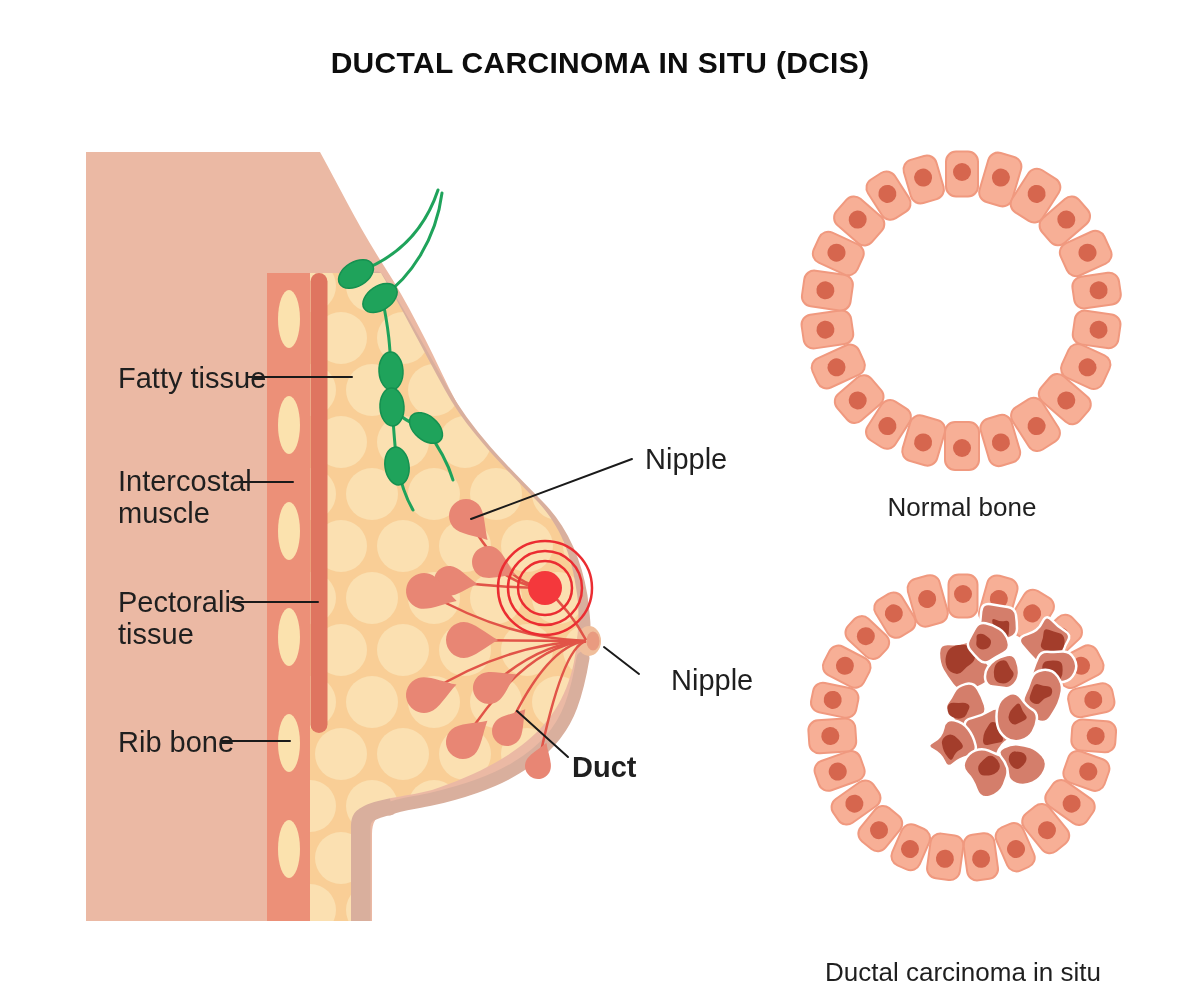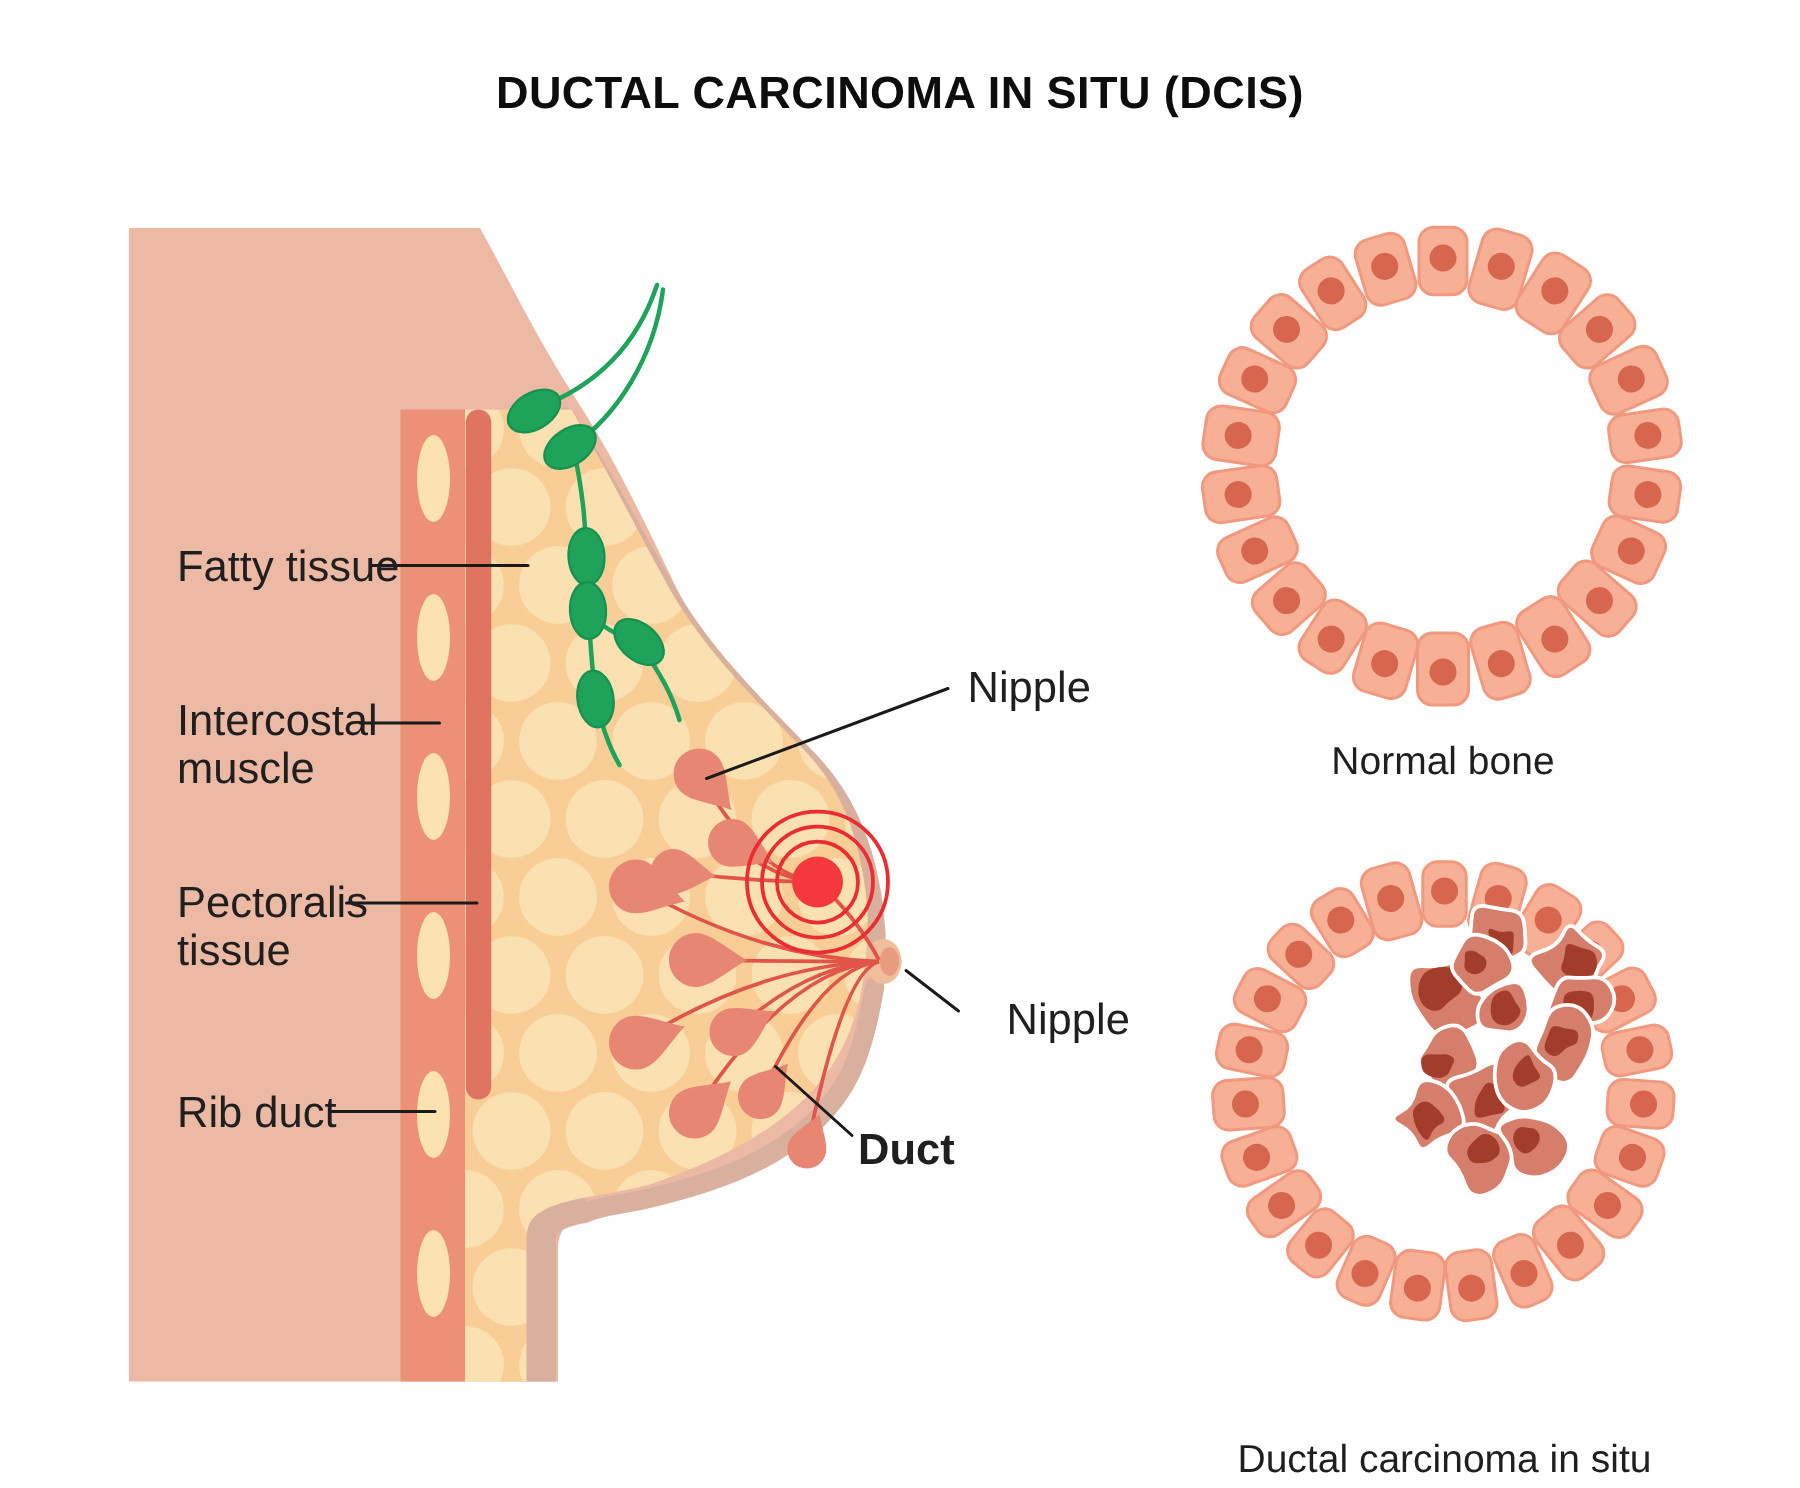--- a/index.html
+++ b/index.html
@@ -364,21 +364,21 @@
         <path d="M964.9,760.4 Q968.4,753.0 975.5,750.4 Q982.6,747.8 988.6,750.7 Q994.5,753.5 1002.5,756.4 Q1010.5,759.3 1008.9,767.7 Q1007.4,776.0 1003.9,784.7 Q1000.4,793.4 990.2,796.6 Q980.1,799.8 976.5,789.3 Q972.8,778.8 967.1,773.3 Q961.4,767.8 964.9,760.4 Z" fill="#D47E6B" stroke="#ffffff" stroke-width="2.5"></path>
         <path d="M978.7,771.2 Q977.2,766.9 979.9,763.6 Q982.6,760.3 986.4,757.3 Q990.2,754.4 994.4,757.2 Q998.6,760.0 999.6,764.5 Q1000.6,769.0 997.4,771.7 Q994.3,774.3 991.3,775.0 Q988.3,775.7 984.2,775.5 Q980.2,775.4 978.7,771.2 Z" fill="#A33D2B"></path>
         <path d="M1032.7,782.7 Q1024.5,786.4 1016.3,783.9 Q1008.1,781.5 1007.9,773.4 Q1007.8,765.3 1001.8,758.0 Q995.9,750.8 1003.9,747.3 Q1011.9,743.7 1018.1,744.5 Q1024.4,745.3 1030.4,747.1 Q1036.5,749.0 1042.4,755.5 Q1048.3,762.0 1044.6,770.5 Q1040.8,778.9 1032.7,782.7 Z" fill="#D47E6B" stroke="#ffffff" stroke-width="2.5"></path>
         <path d="M1013.3,767.5 Q1009.8,764.7 1009.0,760.9 Q1008.1,757.0 1010.2,754.1 Q1012.4,751.1 1015.5,751.4 Q1018.6,751.8 1021.5,752.2 Q1024.4,752.7 1025.9,755.8 Q1027.3,758.9 1025.6,762.1 Q1024.0,765.3 1020.4,767.8 Q1016.8,770.3 1013.3,767.5 Z" fill="#A33D2B"></path>
       </g>
   </svg>
 
   <div class="lbl" style="left:118px;top:362px;">Fatty tissue</div>
   <div class="lbl wrap" style="left:118px;top:465px;">Intercostal muscle</div>
   <div class="lbl wrap" style="left:118px;top:586px;">Pectoralis tissue</div>
-  <div class="lbl" style="left:118px;top:726px;">Rib duct</div>
+  <div class="lbl" style="left:118px;top:726px;">Rib bone</div>
   <div class="lbl" style="left:645px;top:443px;">Nipple</div>
   <div class="lbl" style="left:671px;top:664px;">Nipple</div>
   <div class="lbl" style="left:572px;top:751px;font-weight:bold;">Duct</div>
 
   <div class="caption" style="left:812px;top:492px;width:300px;">Normal bone</div>
   <div class="caption" style="left:763px;top:917px;width:400px;margin-top:40px;">Ductal carcinoma in situ</div>
 
 </div>
 
 </body></html>

